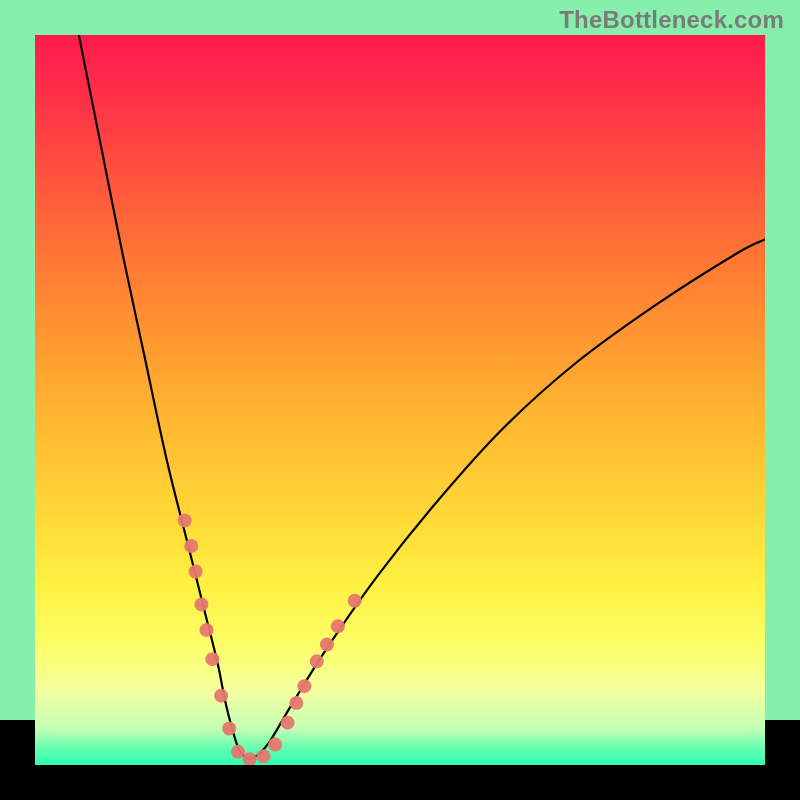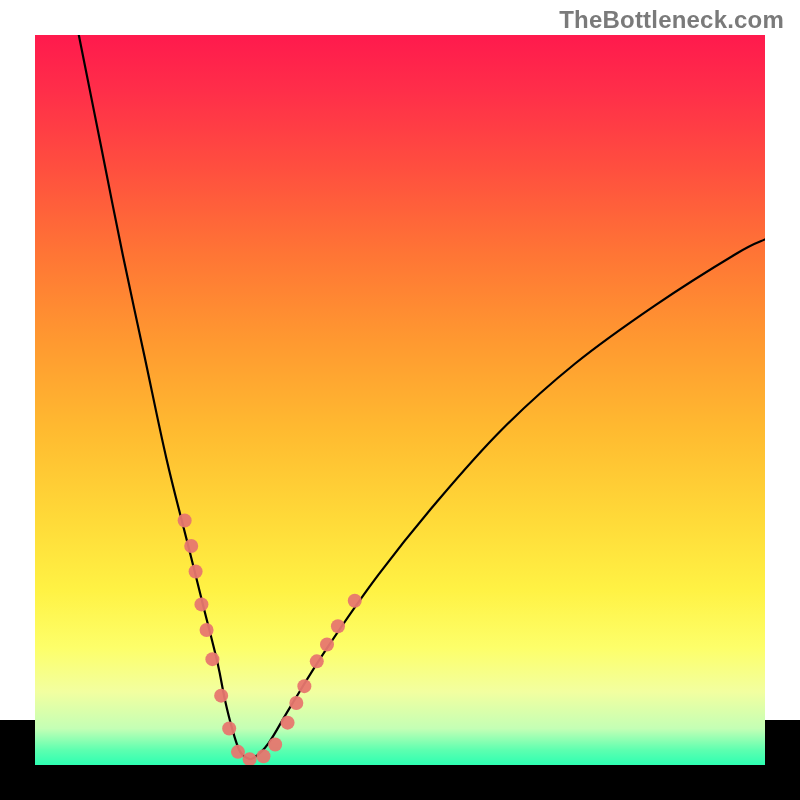--- a/index.html
+++ b/index.html
@@ -7,21 +7,21 @@
     padding: 0;
     width: 800px;
     height: 800px;
     background: #000000;
     overflow: hidden;
   }
   .container {
     position: relative;
     width: 800px;
     height: 720px;
-    background: #ffffff;
+    background: #86efac;
   }
   .plot-area {
     position: absolute;
     left: 35px;
     top: 35px;
     width: 730px;
     height: 730px;
     background: linear-gradient(to bottom,
       #ff1a4d 0%,
       #ff2f49 8%,

